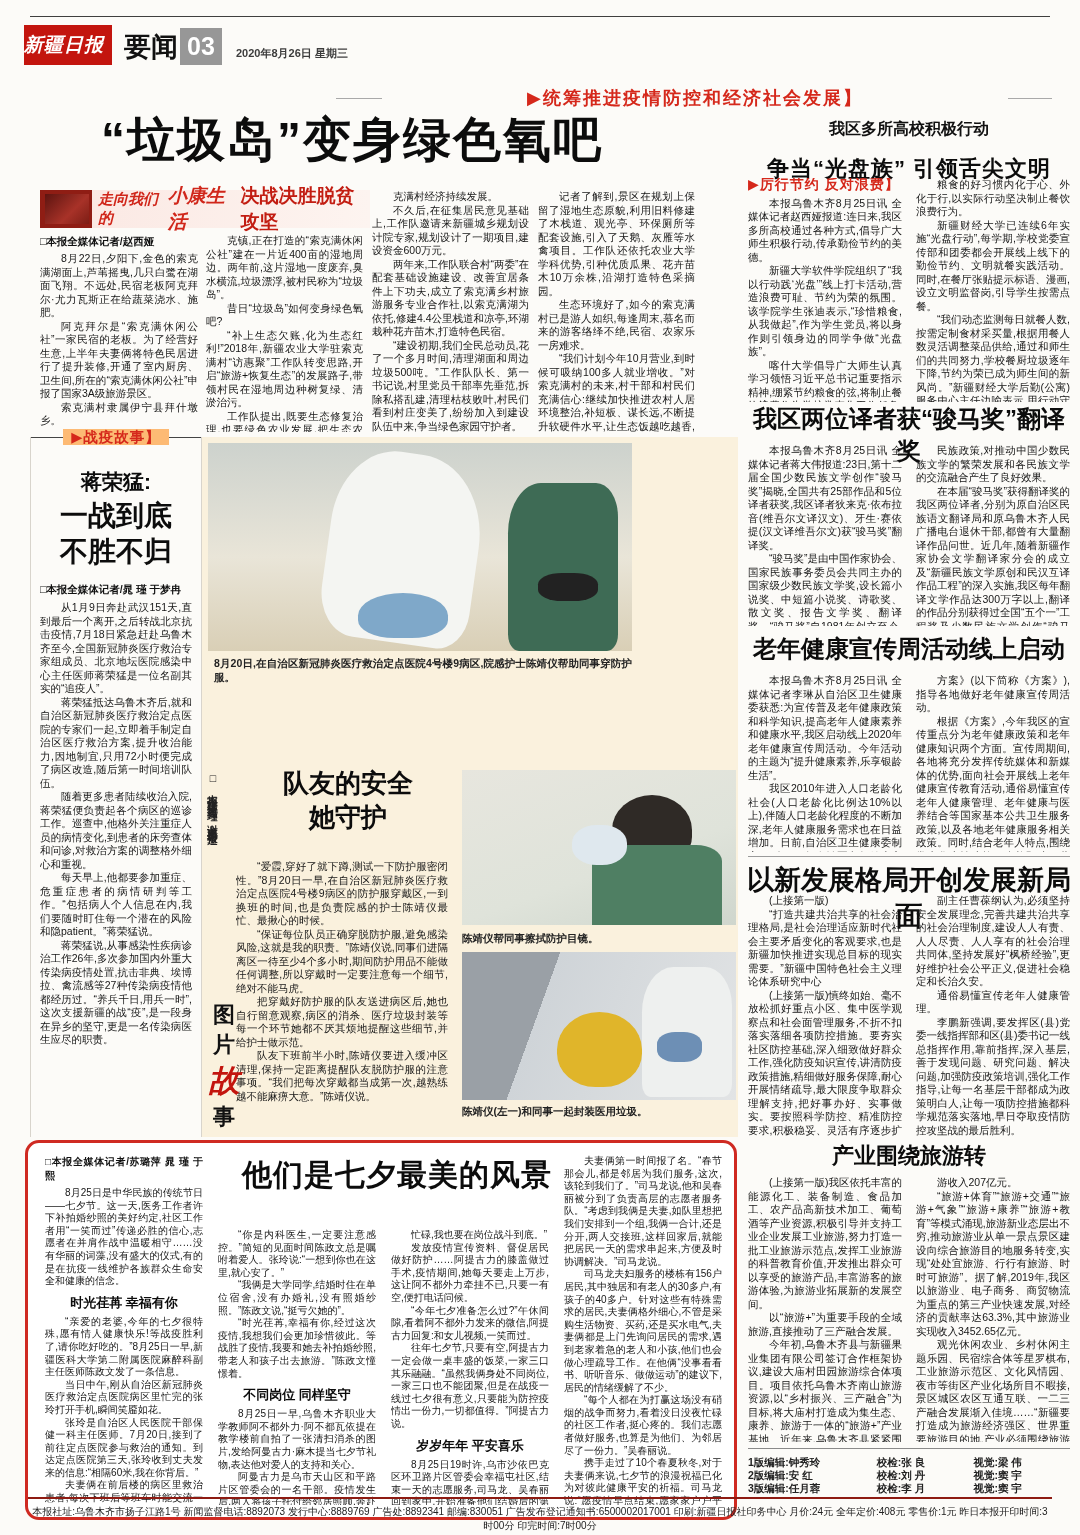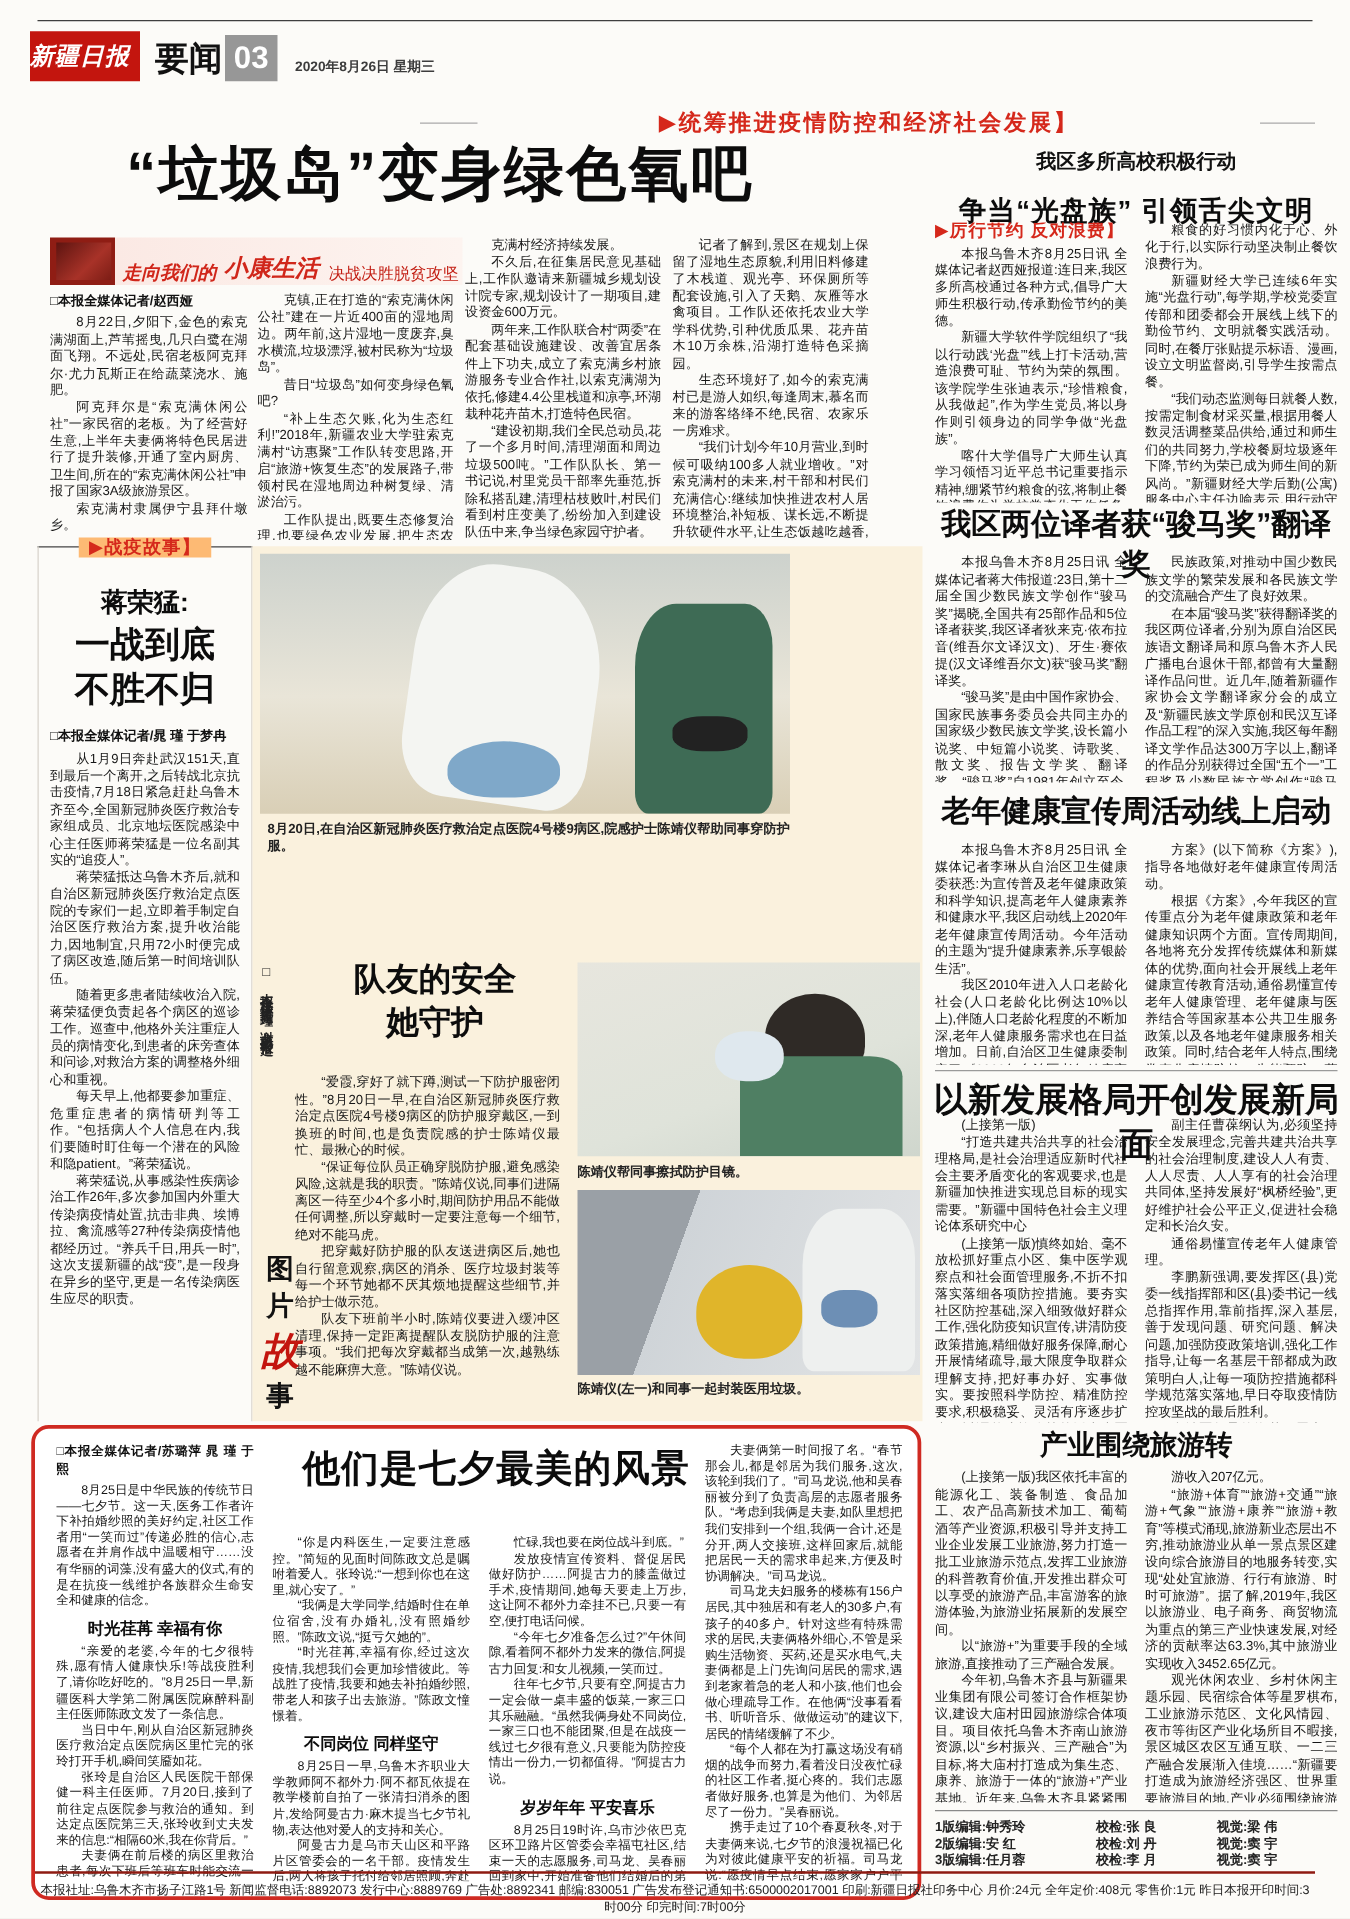--- a/index.html
+++ b/index.html
@@ -54,25 +54,25 @@
           <p>喀什大学倡导广大师生认真学习领悟习近平总书记重要指示精神,绷紧节约粮食的弦,将制止餐饮浪费作为学校常态化工作任务,把培养节约</p>
         </div>
     </div>
     <div class="abs bt" style="left:168px;top:0;width:154px;height:224px;">
         <p>粮食的好习惯内化于心、外化于行,以实际行动坚决制止餐饮浪费行为。</p>
         <p>新疆财经大学已连续6年实施“光盘行动”,每学期,学校党委宣传部和团委都会开展线上线下的勤俭节约、文明就餐实践活动。同时,在餐厅张贴提示标语、漫画,设立文明监督岗,引导学生按需点餐。</p>
         <p>“我们动态监测每日就餐人数,按需定制食材采买量,根据用餐人数灵活调整菜品供给,通过和师生们的共同努力,学校餐厨垃圾逐年下降,节约为荣已成为师生间的新风尚。”新疆财经大学后勤(公寓)服务中心主任边喻表示,用行动守护舌尖上的文明是应尽的责任。</p>
       </div>
   </div>
 
-  <div class="abs" style="left:40px;top:190px;width:330px;height:38px;background:linear-gradient(90deg,#8f1d14 0,#8f1d14 52px,#fbe9e4 52px,#fdf4f0 100%);display:flex;align-items:flex-end;">
+  <div class="abs" style="left:40px;top:190px;width:330px;height:38px;background:linear-gradient(90deg,#8f1d14 0,#8f1d14 52px,#fbe9e4 52px,#fdf4f0 100%);display:flex;align-items:center;">
     <div class="abs" style="left:5px;top:4px;width:44px;height:30px;background:linear-gradient(135deg,#5d1410,#a83228 60%,#7c1d15);"></div>
     <span style="margin-left:58px;font-size:15px;font-weight:900;font-style:italic;color:#d0261a;">走向我们的</span>
     <span style="margin-left:6px;font-size:19px;font-weight:900;font-style:italic;color:#d0261a;font-family:'DejaVu Serif','Liberation Serif',serif;">小康生活</span>
-    <span style="margin-left:8px;font-size:13px;font-weight:400;color:#c21d12;">决战决胜脱贫攻坚</span>
+    <span style="margin-left:8px;font-size:19px;font-weight:700;color:#c21d12;">决战决胜脱贫攻坚</span>
   </div>
 
   <div class="abs bt" style="left:40px;top:234px;width:158px;height:198px;">
     <div class="byline">□本报全媒体记者/赵西娅</div>
     <div>
         <p>8月22日,夕阳下,金色的索克满湖面上,芦苇摇曳,几只白鹭在湖面飞翔。不远处,民宿老板阿克拜尔·尤力瓦斯正在给蔬菜浇水、施肥。</p>
         <p>阿克拜尔是“索克满休闲公社”一家民宿的老板。为了经营好生意,上半年夫妻俩将特色民居进行了提升装修,开通了室内厨房、卫生间,所在的“索克满休闲公社”申报了国家3A级旅游景区。</p>
         <p>索克满村隶属伊宁县拜什墩乡。</p>
       </div>
   </div>

